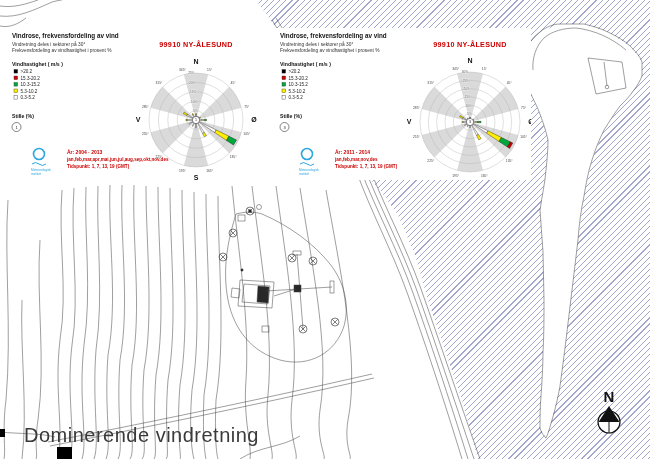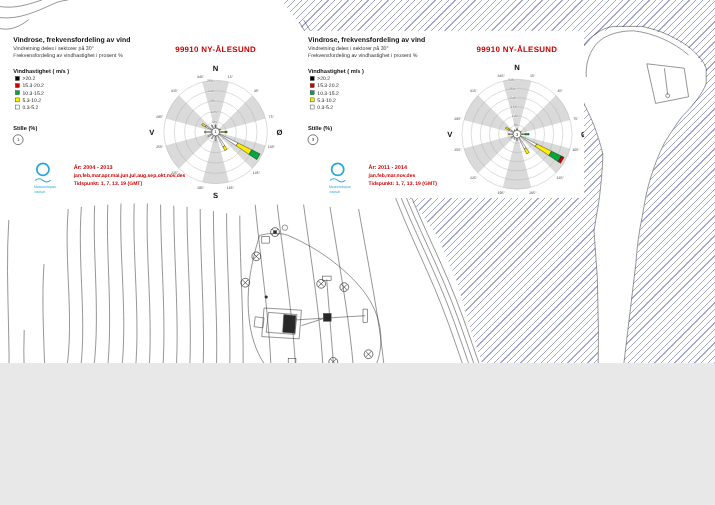--- a/index.html
+++ b/index.html
@@ -1,16 +1,16 @@
 <!DOCTYPE html>
 <html><head>
 <meta charset="utf-8">
 <style>
   html,body{margin:0;padding:0;background:#e8e8e8;}
-  .page{position:relative;width:650px;height:330px;background:#ffffff;overflow:hidden;
+  .page{position:relative;width:650px;height:459px;background:#ffffff;overflow:hidden;
         font-family:"Liberation Sans",sans-serif;}
   .hatch{position:absolute;left:0;top:0;width:650px;height:459px;z-index:1;
          background:repeating-linear-gradient(135deg, rgba(100,108,172,0.60) 0px, rgba(100,108,172,0.60) 0.8px, transparent 0.8px, transparent 4.3px);}
   .landwhite{position:absolute;left:0;top:0;width:650px;height:459px;z-index:2;background:#ffffff;}
   .map-svg{position:absolute;left:0;top:0;z-index:3;}
   .panel{position:absolute;top:28px;width:258px;height:152px;background:#ffffff;z-index:5;}
   .panel svg{display:block;}
   .panel text{font-family:"Liberation Sans",sans-serif;}
   .caption{position:absolute;left:24px;top:424px;z-index:4;font-size:20px;color:#3a3a3a;letter-spacing:0.5px;}
   .north{position:absolute;left:592px;top:386px;z-index:4;}
@@ -310,20 +310,21 @@
           <text x="-39.2444263558534" y="-38.044426355853375" font-size="3.3" fill="#444" text-anchor="middle">315°</text>
           <text x="-14.364457003189898" y="-52.40888335904329" font-size="3.3" fill="#444" text-anchor="middle">345°</text>
           <text x="0" y="-58.6" font-size="7" font-weight="bold" fill="#111" text-anchor="middle">N</text>
           <text x="61" y="2.3999999999999964" font-size="7" font-weight="bold" fill="#111" text-anchor="middle">Ø</text>
           <text x="7.470345474798855e-15" y="63.4" font-size="7" font-weight="bold" fill="#111" text-anchor="middle">S</text>
           <text x="-61" y="2.400000000000011" font-size="7" font-weight="bold" fill="#111" text-anchor="middle">V</text>
         </g>
     </svg>
   </div>
 
+  <div class="caption">Dominerende vindretning</div>
 
   <svg class="north" width="40" height="60" viewBox="0 0 40 60">
     <text x="17" y="16" font-size="15" font-weight="bold" fill="#111" text-anchor="middle">N</text>
     <circle cx="17" cy="36" r="11" fill="#ffffff" stroke="#111" stroke-width="1.2"></circle>
     <polygon points="6.5,36 27.5,36 17,20" fill="#111"></polygon>
     <line x1="17" y1="36" x2="17" y2="47" stroke="#111" stroke-width="1"></line>
   </svg>
 
   <div class="blackbar" style="left:57px;top:447px;width:15px;height:12px;"></div>
   <div class="blackbar" style="left:0px;top:429px;width:5px;height:8px;"></div>

